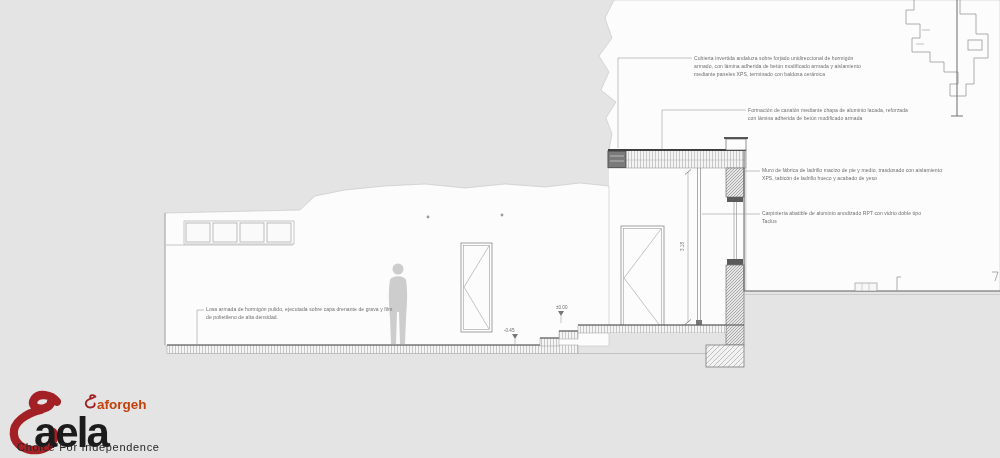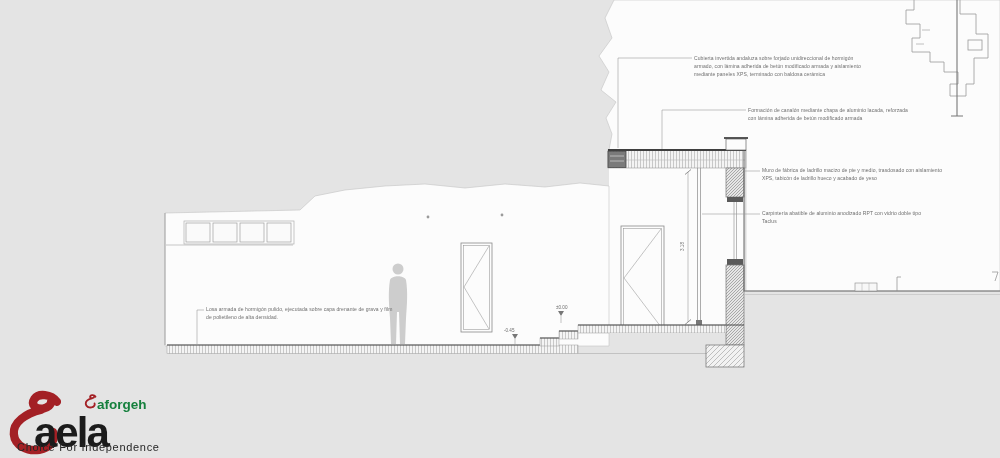--- a/index.html
+++ b/index.html
@@ -3,21 +3,21 @@
 <meta charset="utf-8">
 <style>
   html,body{margin:0;padding:0;background:#e4e4e4;}
   .stage{position:relative;width:1000px;height:458px;background:#e4e4e4;overflow:hidden;
          font-family:"Liberation Sans",sans-serif;}
   svg.draw{position:absolute;left:0;top:0;}
   .ann{position:absolute;font-size:5px;line-height:1.55;color:#6e6e6e;letter-spacing:.1px;}
   .logo{position:absolute;left:0;top:386;width:220px;height:72px;}
   .brand{position:absolute;left:34px;top:409px;font-size:42px;font-weight:700;
          letter-spacing:-2px;color:#1b1b1b;}
-  .sub{position:absolute;left:97px;top:397px;font-size:13.5px;font-weight:700;color:#15803d;}
+  .sub{position:absolute;left:97px;top:397px;font-size:13.5px;font-weight:700;color:#c2410c;}
   .tagline{position:absolute;left:17px;top:441px;font-size:11px;letter-spacing:.7px;color:#262626;}
 </style>
 </head>
 <body>
 
 <div class="stage">
 
   <svg class="draw" width="1000" height="458" viewBox="0 0 1000 458">
     <defs>
       <pattern id="vhatch" width="3" height="8" patternUnits="userSpaceOnUse">

